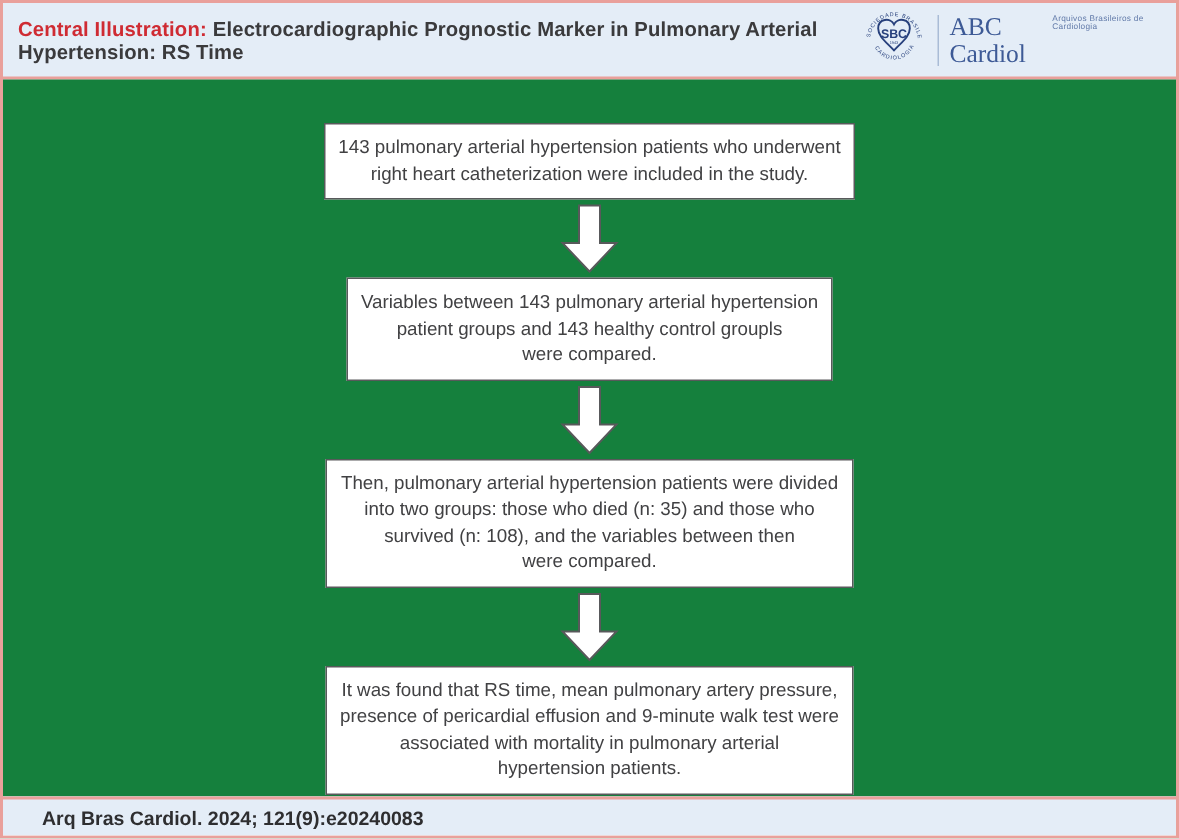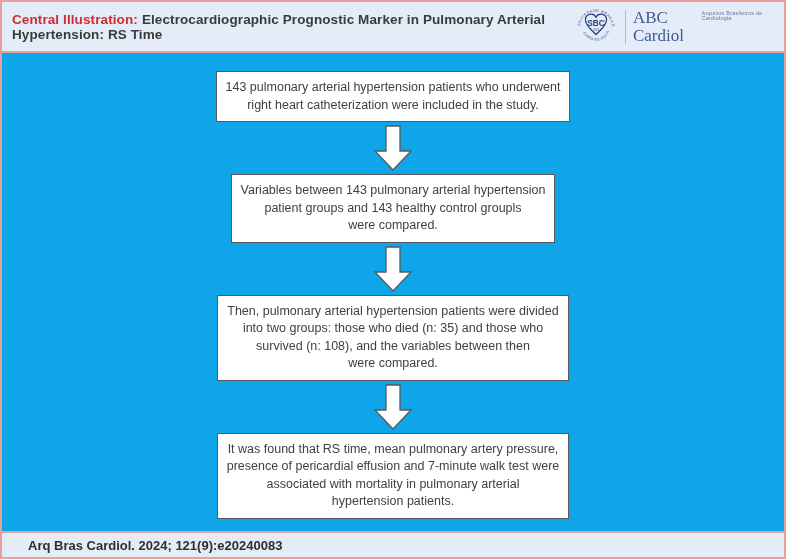--- a/index.html
+++ b/index.html
@@ -19,23 +19,23 @@
   .title { font-size:13.5px; font-weight:bold; color:#3a3a3c; letter-spacing:0.1px; }
   .title-prefix { color:#cf2b33; }
   .title-rest { margin-left:4px; }
   .logos { display:flex; align-items:center; gap:7px; padding-right:4px; }
   .logo-divider { width:1px; height:34px; background:#a9bcd6; }
   .abc-block { display:flex; flex-direction:row; line-height:1.05; }
   .abc-title { font-family:"Liberation Serif", serif; font-size:17px; color:#3d5a96; }
   .abc-subtitle { font-size:5.5px; color:#6079a8; margin-top:2px; letter-spacing:0.2px; }
   
   .main {
-    flex:1 1 auto; background:#0ea5e9;
+    flex:1 1 auto; background:#15803d;
     display:flex; flex-direction:column; align-items:center;
-    padding-top:18px; box-sizing:border-box;
+    padding-top:29px; box-sizing:border-box;
   }
   .flow-box {
     border:1.3px solid #58595b; background:#fff;
     color:#414143; font-size:12.5px; line-height:1.4;
     text-align:center; white-space:pre-line;
     padding:7px 9px; box-sizing:border-box; width:auto;
   }
   .arrow { margin:3px 0; flex:0 0 auto; }
   
   .footer {
@@ -98,21 +98,21 @@
     <div class="flow-box">Then, pulmonary arterial hypertension patients were divided
 into two groups: those who died (n: 35) and those who
 survived (n: 108), and the variables between then
 were compared.</div>
 
     <svg class="arrow" width="40" height="46" viewBox="0 0 40 46">
       <path d="M 13 1 H 27 V 26 H 38 L 20 45 L 2 26 H 13 Z" fill="#ffffff" stroke="#58595b" stroke-width="1.3" stroke-linejoin="miter"></path>
     </svg>
 
     <div class="flow-box">It was found that RS time, mean pulmonary artery pressure,
-presence of pericardial effusion and 7-minute walk test were
+presence of pericardial effusion and 9-minute walk test were
 associated with mortality in pulmonary arterial
 hypertension patients.</div>
   </div>
 
   <div class="footer">
     <span>Arq Bras Cardiol. 2024; 121(9):e20240083</span>
   </div>
 
 </div>
 

